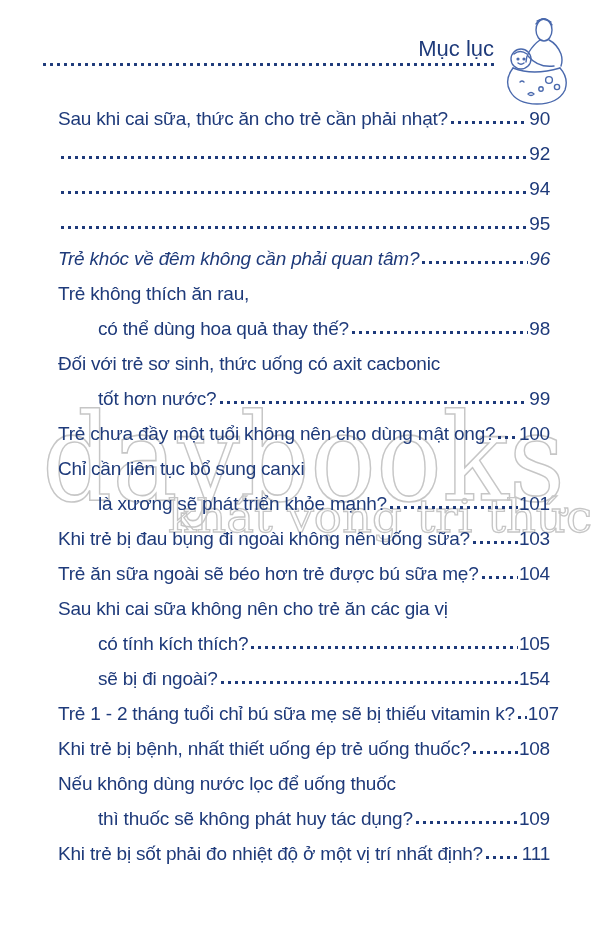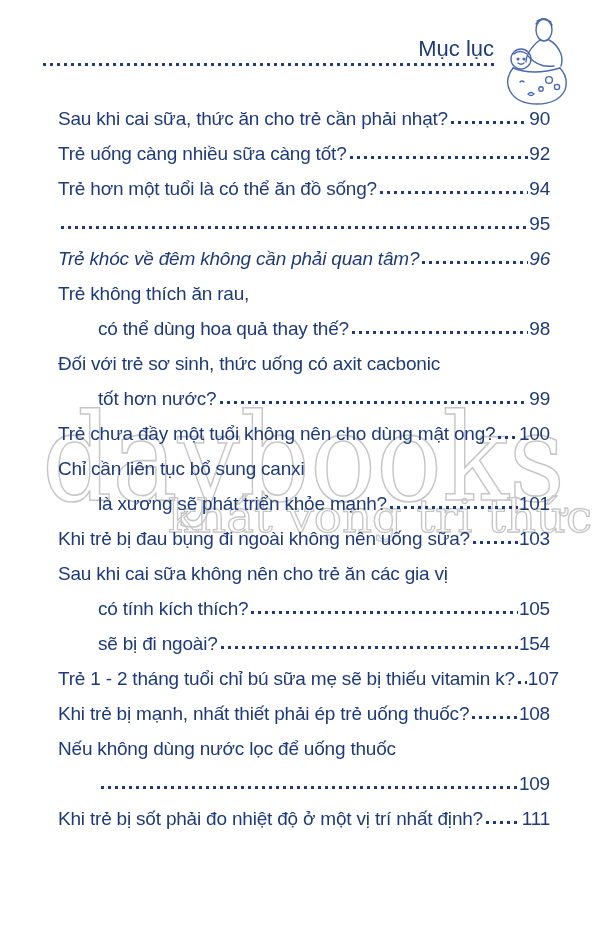--- a/index.html
+++ b/index.html
@@ -77,28 +77,26 @@
   <div class="content">
       <div class="entry">
         <div class="line">
           <span class="txt">Sau khi cai sữa, thức ăn cho trẻ cần phải nhạt?</span>
           <span class="dots"></span>
           <span class="pg">90</span>
         </div>
       </div>
       <div class="entry">
         <div class="line">
-          <span class="txt">Trẻ uống càng nhiều sữa càng tốt?</span>
           <span class="dots"></span>
           <span class="pg">92</span>
         </div>
       </div>
       <div class="entry">
         <div class="line">
-          <span class="txt">Trẻ hơn một tuổi là có thể ăn đồ sống?</span>
           <span class="dots"></span>
           <span class="pg">94</span>
         </div>
       </div>
       <div class="entry">
         <div class="line">
           <span class="dots"></span>
           <span class="pg">95</span>
         </div>
       </div>
@@ -148,20 +146,27 @@
       </div>
       <div class="entry">
         <div class="line">
           <span class="txt">Khi trẻ bị đau bụng đi ngoài không nên uống sữa?</span>
           <span class="dots"></span>
           <span class="pg">103</span>
         </div>
       </div>
       <div class="entry">
         <div class="line">
+          <span class="txt">Trẻ ăn sữa ngoài sẽ béo hơn trẻ được bú sữa mẹ?</span>
+          <span class="dots"></span>
+          <span class="pg">104</span>
+        </div>
+      </div>
+      <div class="entry">
+        <div class="line">
           <span class="txt">Sau khi cai sữa không nên cho trẻ ăn các gia vị</span>
         </div>
         <div class="line indent">
           <span class="txt">có tính kích thích?</span>
           <span class="dots"></span>
           <span class="pg">105</span>
         </div>
       </div>
       <div class="entry">
         <div class="line indent">
@@ -172,30 +177,31 @@
       </div>
       <div class="entry">
         <div class="line">
           <span class="txt">Trẻ 1 - 2 tháng tuổi chỉ bú sữa mẹ sẽ bị thiếu vitamin k?</span>
           <span class="dots"></span>
           <span class="pg">107</span>
         </div>
       </div>
       <div class="entry">
         <div class="line">
-          <span class="txt">Khi trẻ bị mạnh, nhất thiết phải ép trẻ uống thuốc?</span>
+          <span class="txt">Khi trẻ bị bệnh, nhất thiết uống ép trẻ uống thuốc?</span>
           <span class="dots"></span>
           <span class="pg">108</span>
         </div>
       </div>
       <div class="entry">
         <div class="line">
           <span class="txt">Nếu không dùng nước lọc để uống thuốc</span>
         </div>
         <div class="line indent">
+          <span class="txt">thì thuốc sẽ không phát huy tác dụng?</span>
           <span class="dots"></span>
           <span class="pg">109</span>
         </div>
       </div>
       <div class="entry">
         <div class="line">
           <span class="txt">Khi trẻ bị sốt phải đo nhiệt độ ở một vị trí nhất định?</span>
           <span class="dots"></span>
           <span class="pg">111</span>
         </div>

